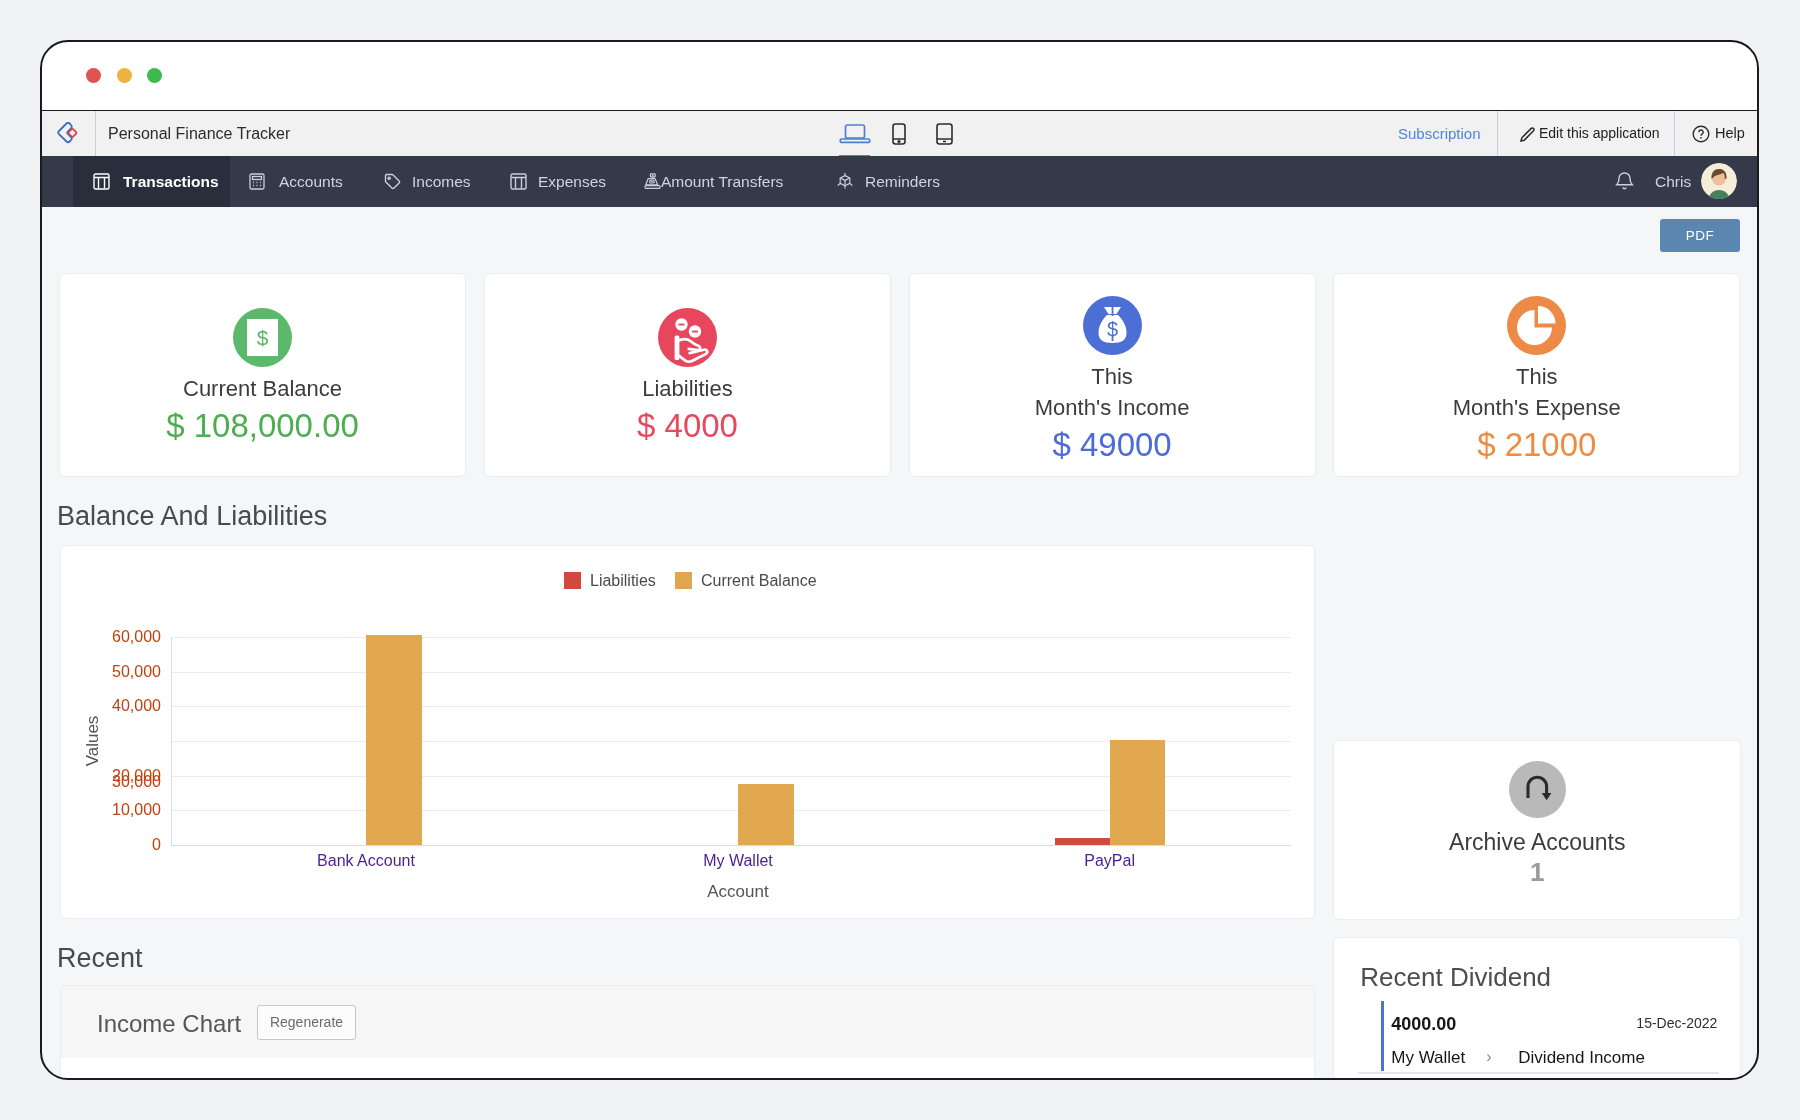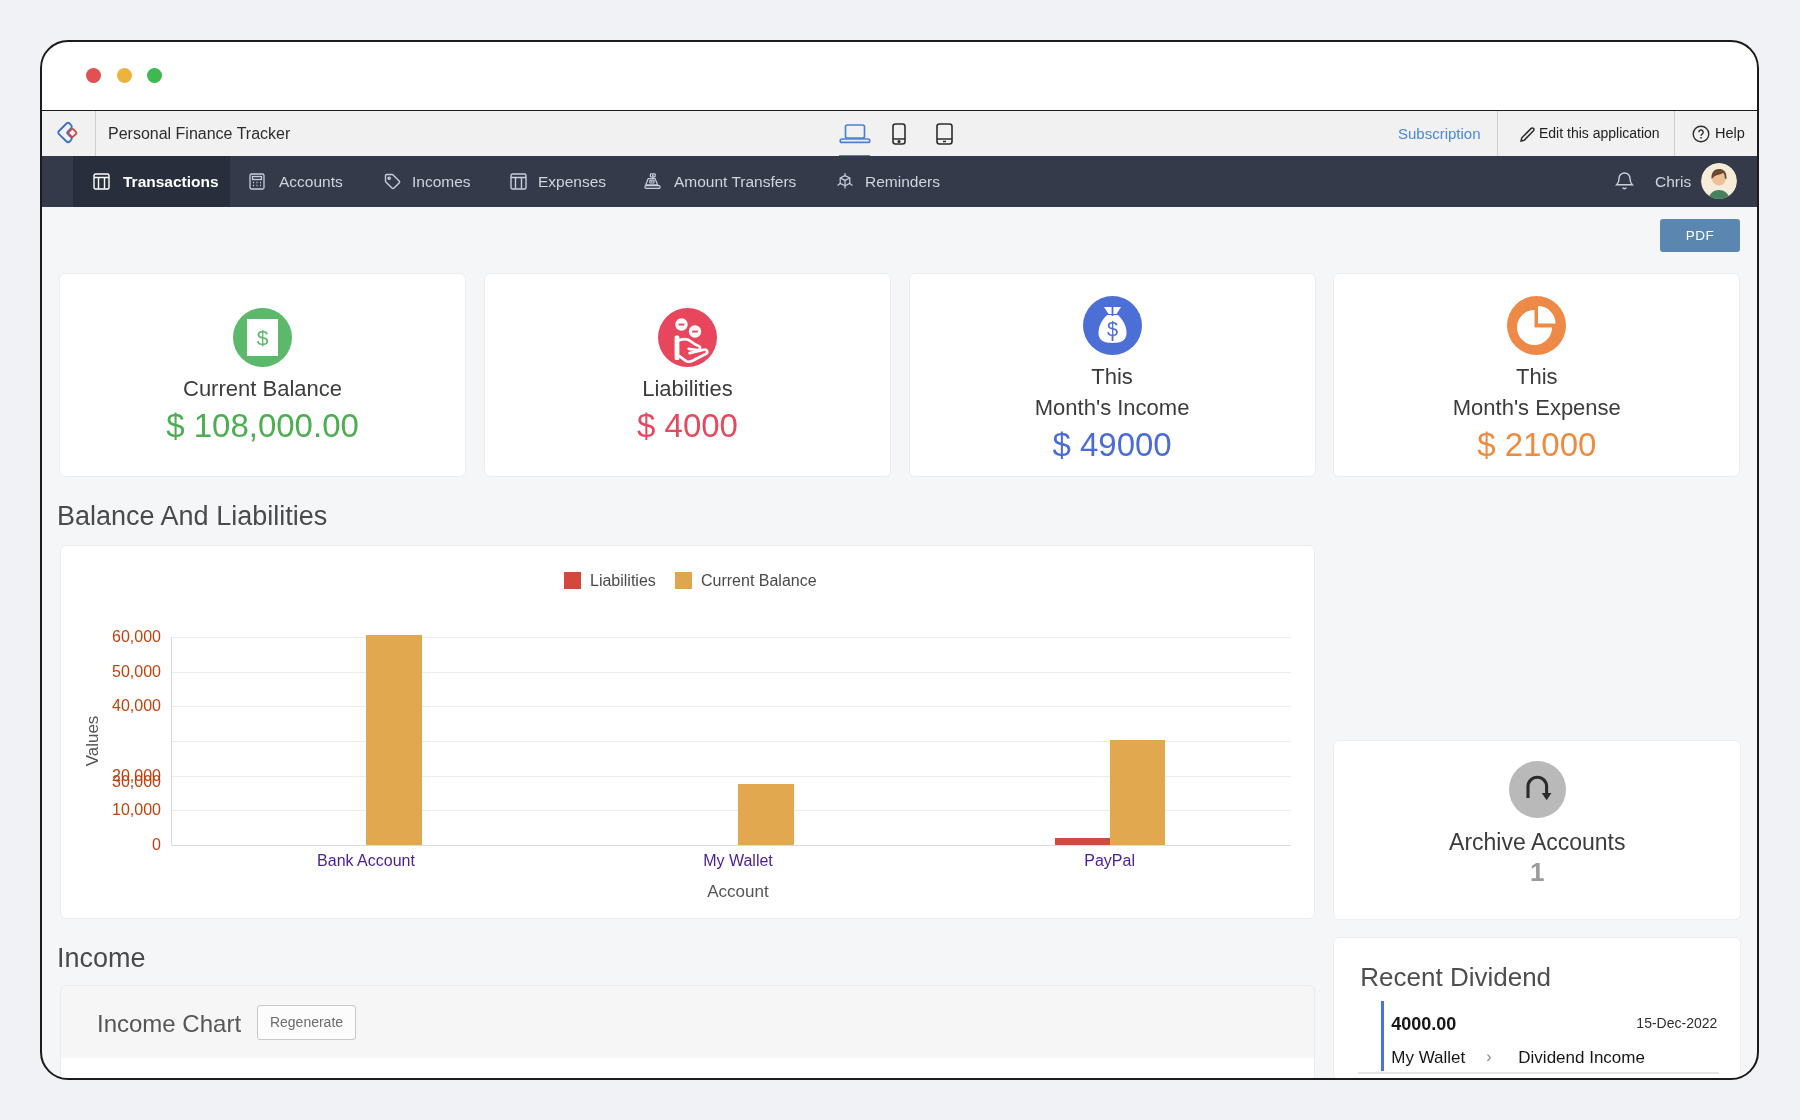--- a/index.html
+++ b/index.html
@@ -103,21 +103,21 @@
           <path d="M11.5 4.5 v11"></path>
         </svg><span style="margin-left:11px;">Expenses</span></div>
     <div class="tab" style="left:604px;"><svg width="17" height="17" viewBox="0 0 17 17" fill="none" stroke="#c9cede" stroke-width="1.2" stroke-linejoin="round">
           <rect x="6.4" y="0.8" width="4.8" height="3" rx="0.5"></rect>
           <path d="M8 2.3 h1.6"></path>
           <path d="M9 3.8 v1.7"></path>
           <path d="M4.2 5.5 h6.8 l2.6 6.3 H1.8 Z"></path>
           <rect x="5.8" y="7.2" width="4.2" height="2.8" rx="0.5"></rect>
           <path d="M7.2 8.6 h1.4"></path>
           <rect x="1" y="12.6" width="15" height="2.8" rx="0.9"></rect>
-        </svg><span style="margin-left:13px;">Amount Transfers</span></div>
+        </svg><span style="margin-left:0;">Amount Transfers</span></div>
     <div class="tab" style="left:796px;"><svg width="18" height="18" viewBox="0 0 18 18" fill="none" stroke="#c9cede" stroke-width="1.2" stroke-linejoin="round">
           <path d="M9 3.6 L13.8 6 L9 8.4 L4.2 6 Z"></path>
           <path d="M4.2 6 V11.4 L9 13.8 L13.8 11.4 V6"></path>
           <path d="M9 8.4 V13.8"></path>
           <path d="M9 3.6 V1"></path>
           <path d="M4.2 11.4 L1.6 13.4"></path>
           <path d="M13.8 11.4 L16.4 13.4"></path>
           <path d="M9 13.8 V16.4"></path>
         </svg><span style="margin-left:11px;">Reminders</span></div>
     <svg class="abs" style="left:1575px;top:15px;" width="19" height="21" viewBox="0 0 19 21" fill="none" stroke="#ccd1dc" stroke-width="1.4">
@@ -229,21 +229,21 @@
     <div class="card" style="left:1293.3px;top:533px;width:408px;height:180px;text-align:center;">
       <svg style="margin-top:20px;" width="57" height="57" viewBox="0 0 57 57">
         <circle cx="28.5" cy="28.5" r="28.5" fill="#b9b9b9"></circle>
         <path d="M19 37 V25.5 a9.3 9.3 0 0 1 18.6 0 v7.5" fill="none" stroke="#2b2b2b" stroke-width="3.1"></path>
         <path d="M32.8 32 h9.6 l-4.8 7.2 Z" fill="#2b2b2b"></path>
       </svg>
       <div style="font-size:23px;color:#3c3c3c;margin-top:7px;">Archive Accounts</div>
       <div style="font-size:26px;color:#9b9b9b;font-weight:bold;margin-top:1px;">1</div>
     </div>
 
-    <div class="sec-title" style="left:17px;top:736px;">Income</div>
+    <div class="sec-title" style="left:17px;top:736px;">Recent</div>
 
     <div class="card" style="left:20px;top:778px;width:1255px;height:96px;background:#f6f6f7;border-color:#ececec;">
       <div class="abs" style="left:36px;top:24px;font-size:24px;color:#565656;">Income Chart</div>
       <div class="abs" style="left:196px;top:19px;width:99px;height:35px;border:1px solid #c8c8c8;border-radius:3px;background:#fcfcfd;font-size:14px;color:#6b6b6b;text-align:center;line-height:33px;">Regenerate</div>
       <div class="abs" style="left:0;top:72px;width:100%;height:24px;background:#fff;"></div>
     </div>
 
     <div class="card" style="left:1293.3px;top:730px;width:408px;height:143px;">
       <div class="abs" style="left:26px;top:24px;font-size:26px;color:#4e4e4e;">Recent Dividend</div>
       <div class="abs" style="left:46.5px;top:63px;width:3.5px;height:70px;background:#4a72d8;"></div>

